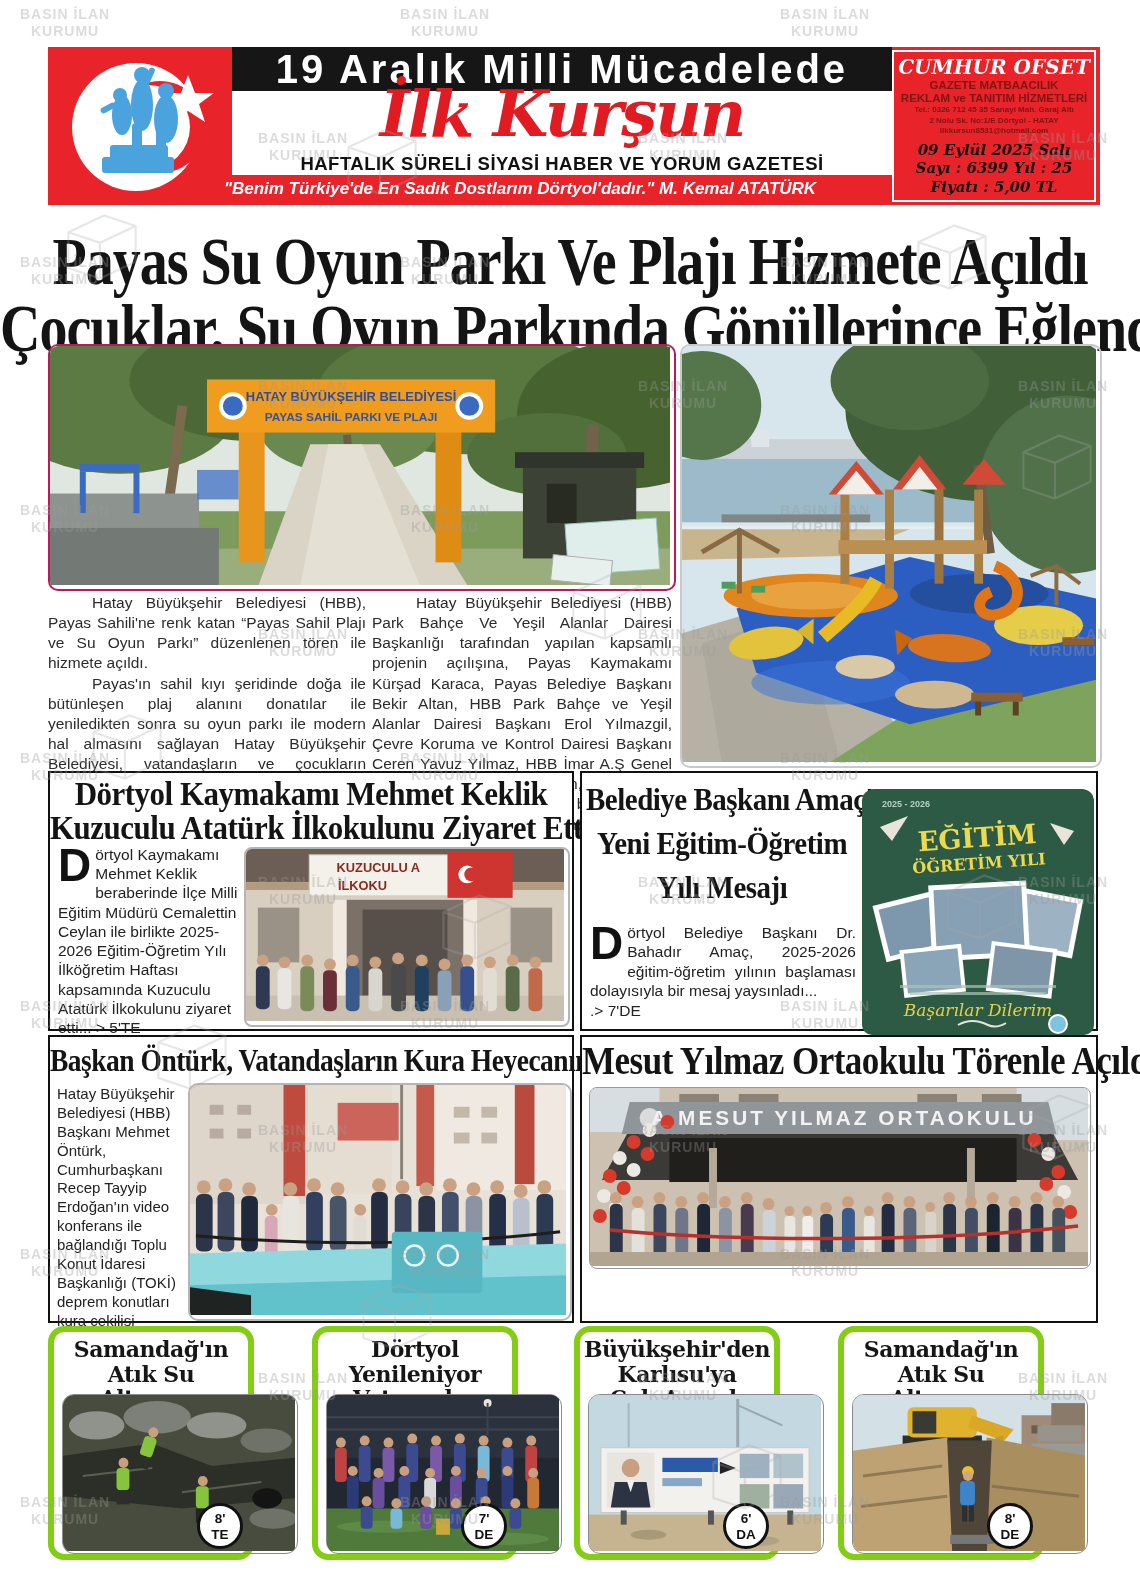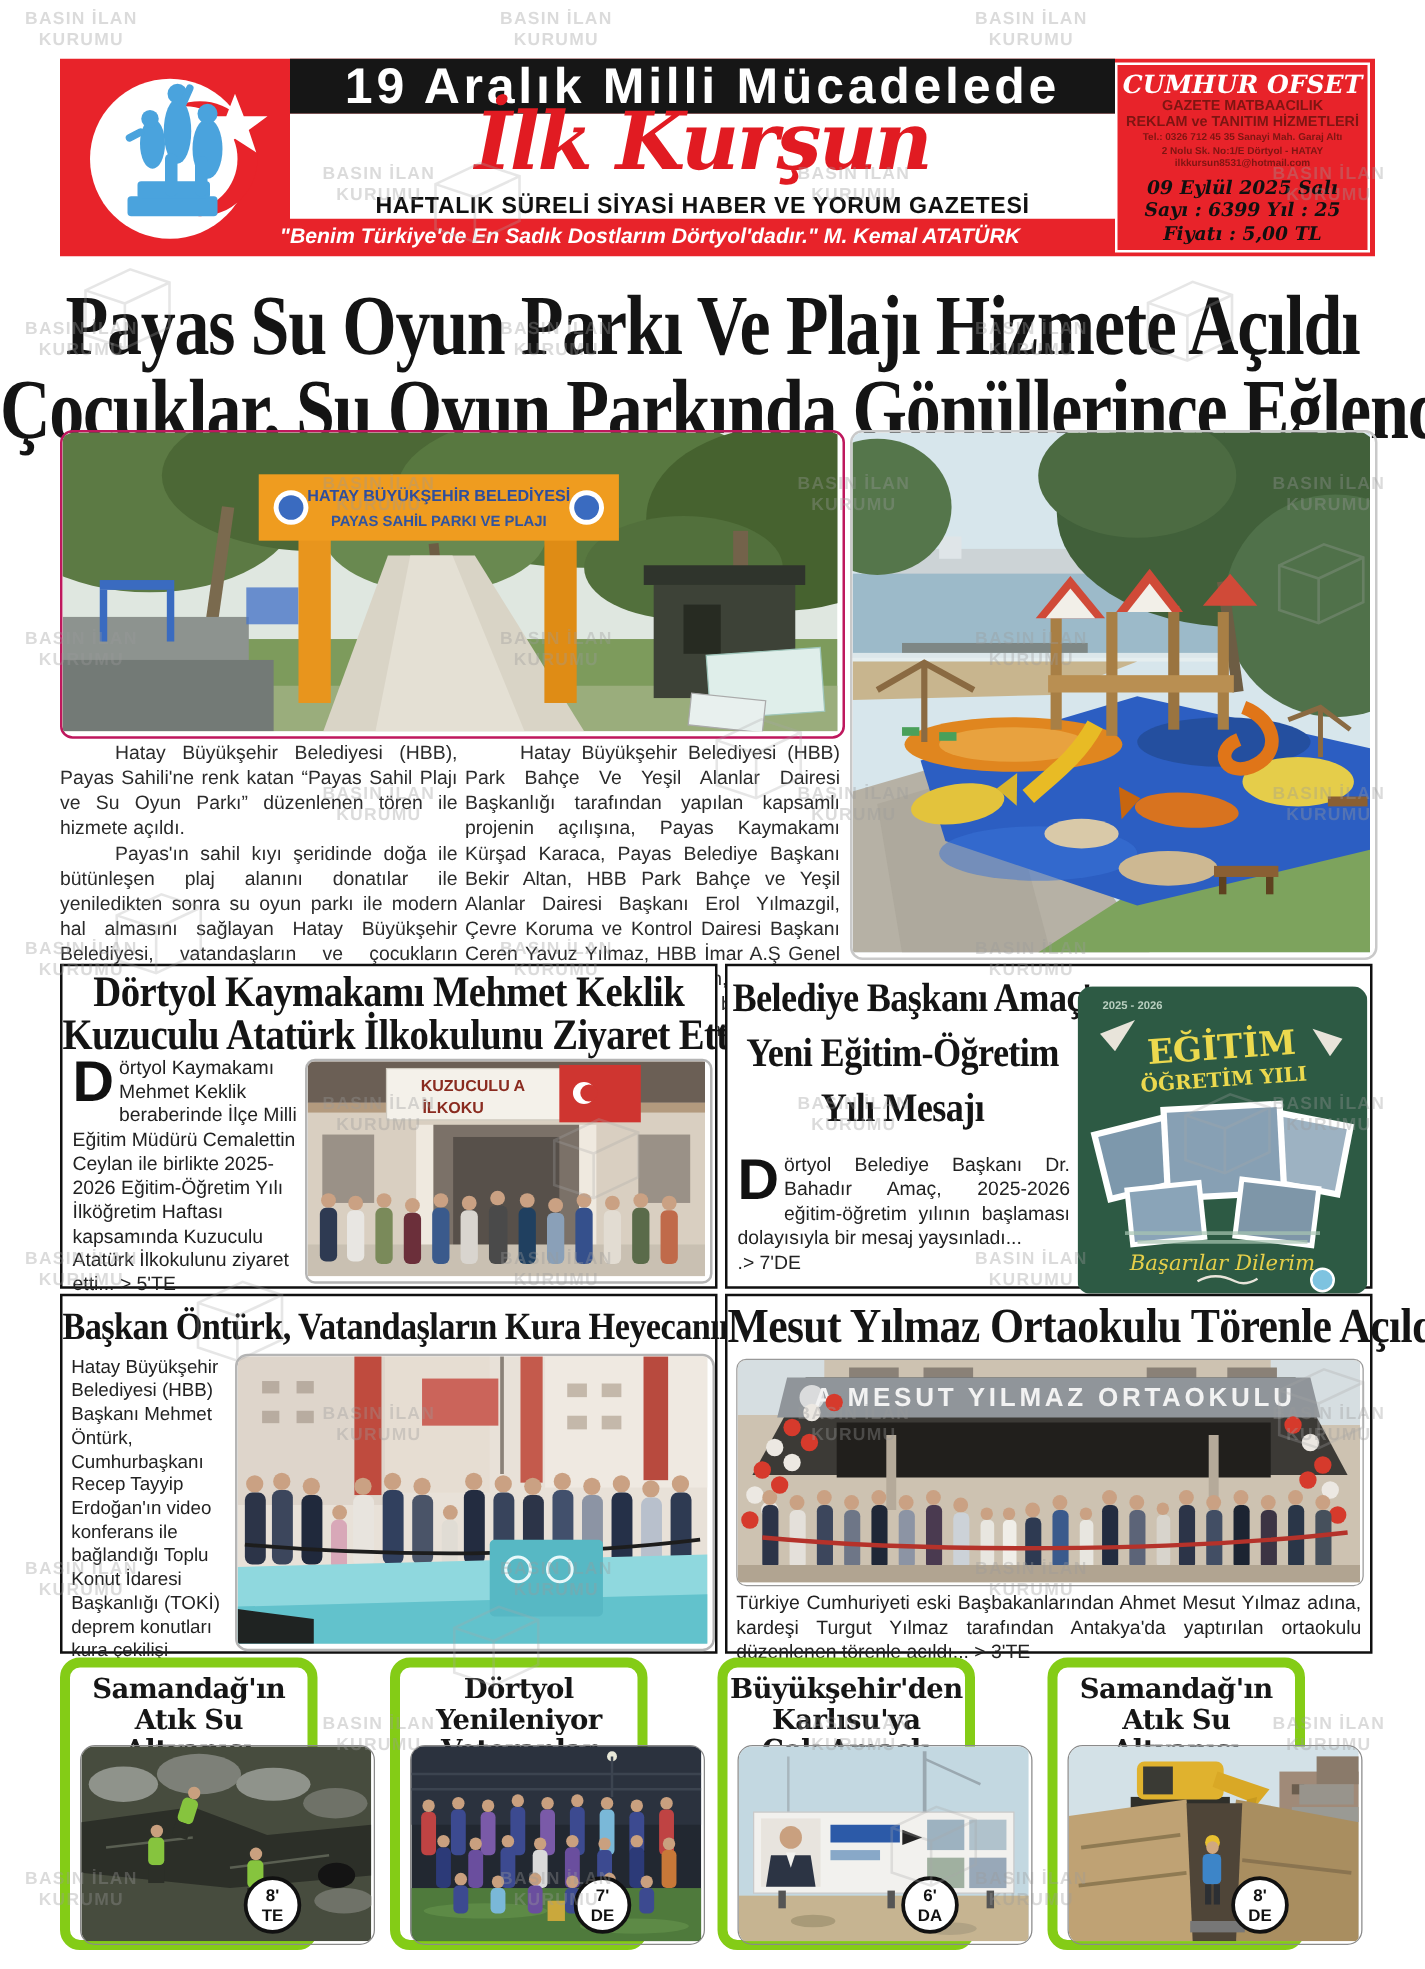--- a/index.html
+++ b/index.html
@@ -67,21 +67,21 @@
 
   .box-mes{left:580px;top:1035px;width:518px;height:288px;}
   .mes-t{position:absolute;left:0;top:2px;width:100%;font-size:35px;}
   .mes-photo{position:absolute;left:7px;top:50px;width:500px;height:180px;border:1px solid #999;
              border-radius:8px;overflow:hidden;}
   .mes-cap{position:absolute;left:7px;top:236px;width:500px;font-size:15.5px;line-height:1.27;text-align:justify;}
 
   .dropcap{float:left;font-weight:bold;font-size:46px;line-height:.82;margin:2px 4px 0 0;color:#111;}
 
   
-  .bbox{top:1326px;width:206px;height:234px;border:8px solid #84cc16;border-radius:16px;background:#fff;box-sizing:border-box;padding-left:46px;}
+  .bbox{top:1326px;width:206px;height:234px;border:6px solid #84cc16;border-radius:16px;background:#fff;box-sizing:border-box;padding-left:46px;}
   .bA{left:48px;} .bB{left:312px;} .bC{left:574px;} .bD{left:838px;}
   .bb-title{position:absolute;left:0;top:5px;width:100%;text-align:center;font-family:"DejaVu Serif",serif;
             font-weight:bold;font-size:22px;line-height:1.12;color:#161616;letter-spacing:-.5px;}
   .bb-photo{position:absolute;left:8px;top:62px;width:234px;height:158px;border-radius:12px;overflow:hidden;
             border:1px solid #8a8a8a;}
   .pageref{position:absolute;right:5px;bottom:5px;width:46px;height:46px;background:#fff;border:3px solid #111;
            border-radius:50%;box-sizing:border-box;text-align:center;font-weight:bold;font-size:13.5px;
            line-height:1.15;padding-top:5px;color:#111;}
 
   
@@ -593,21 +593,20 @@
             </g>
           <g transform="translate(466,108)">
               <circle cx="6" cy="6" r="6" fill="#caa183"></circle>
               <rect y="12" width="13" height="48" rx="5" fill="#46505c"></rect>
             </g>
         </g>
         <path d="M20,142 C150,154 350,154 492,138" stroke="#b5322a" stroke-width="3.5" fill="none"></path>
         <rect y="164" width="502" height="14" fill="#b1a491"></rect>
       </svg>
     </figure>
-    <div class="mes-cap">Türkiye Cumhuriyeti eski Başbakanlarından Ahmet Mesut Yılmaz adına, kardeşi Turgut Yılmaz tarafından Antakya'da yaptırılan ortaokulu düzenlenen törenle açıldı... &gt; 3'TE</div>
   </section>
 
   <section class="abs bbox bA">
     <div class="bb-title">
       <div>Samandağ'ın Atık Su</div>
       <div>Altyapısı Yenileniyor</div>
     </div>
     <figure class="bb-photo" style="margin:0">
       <svg width="232" height="156" viewBox="0 0 234 154" preserveAspectRatio="none">
         <rect width="234" height="154" fill="#474c3e"></rect>

